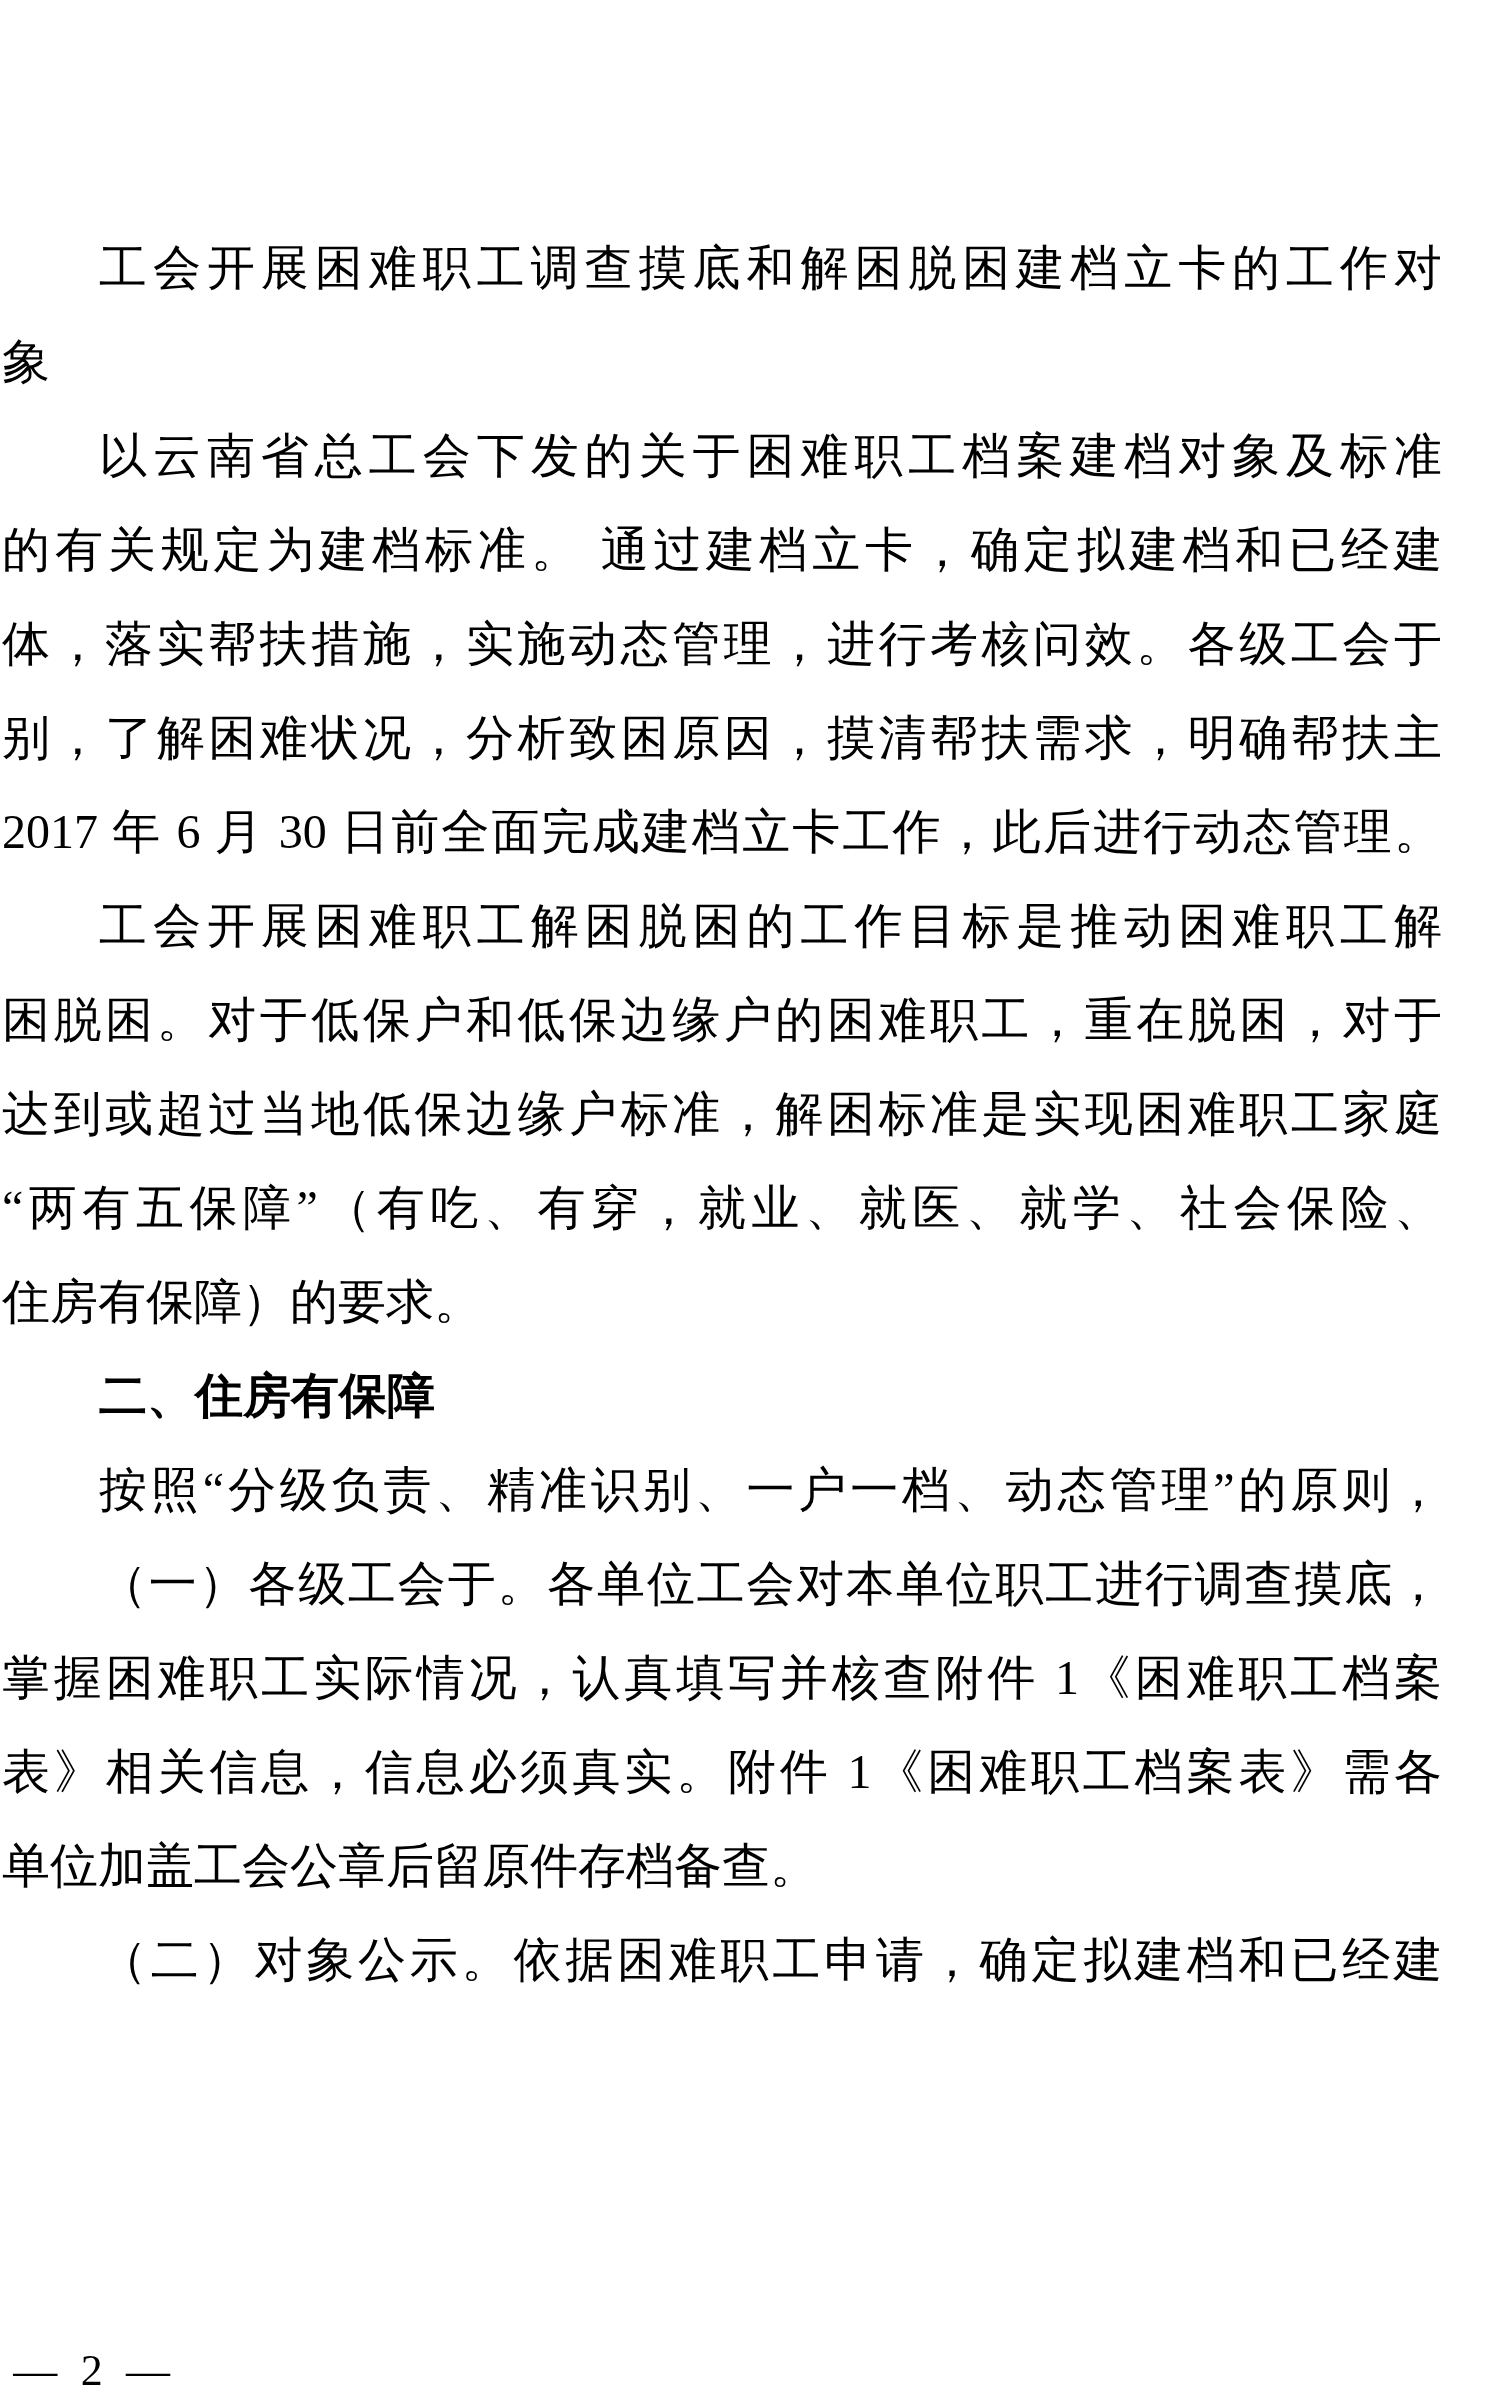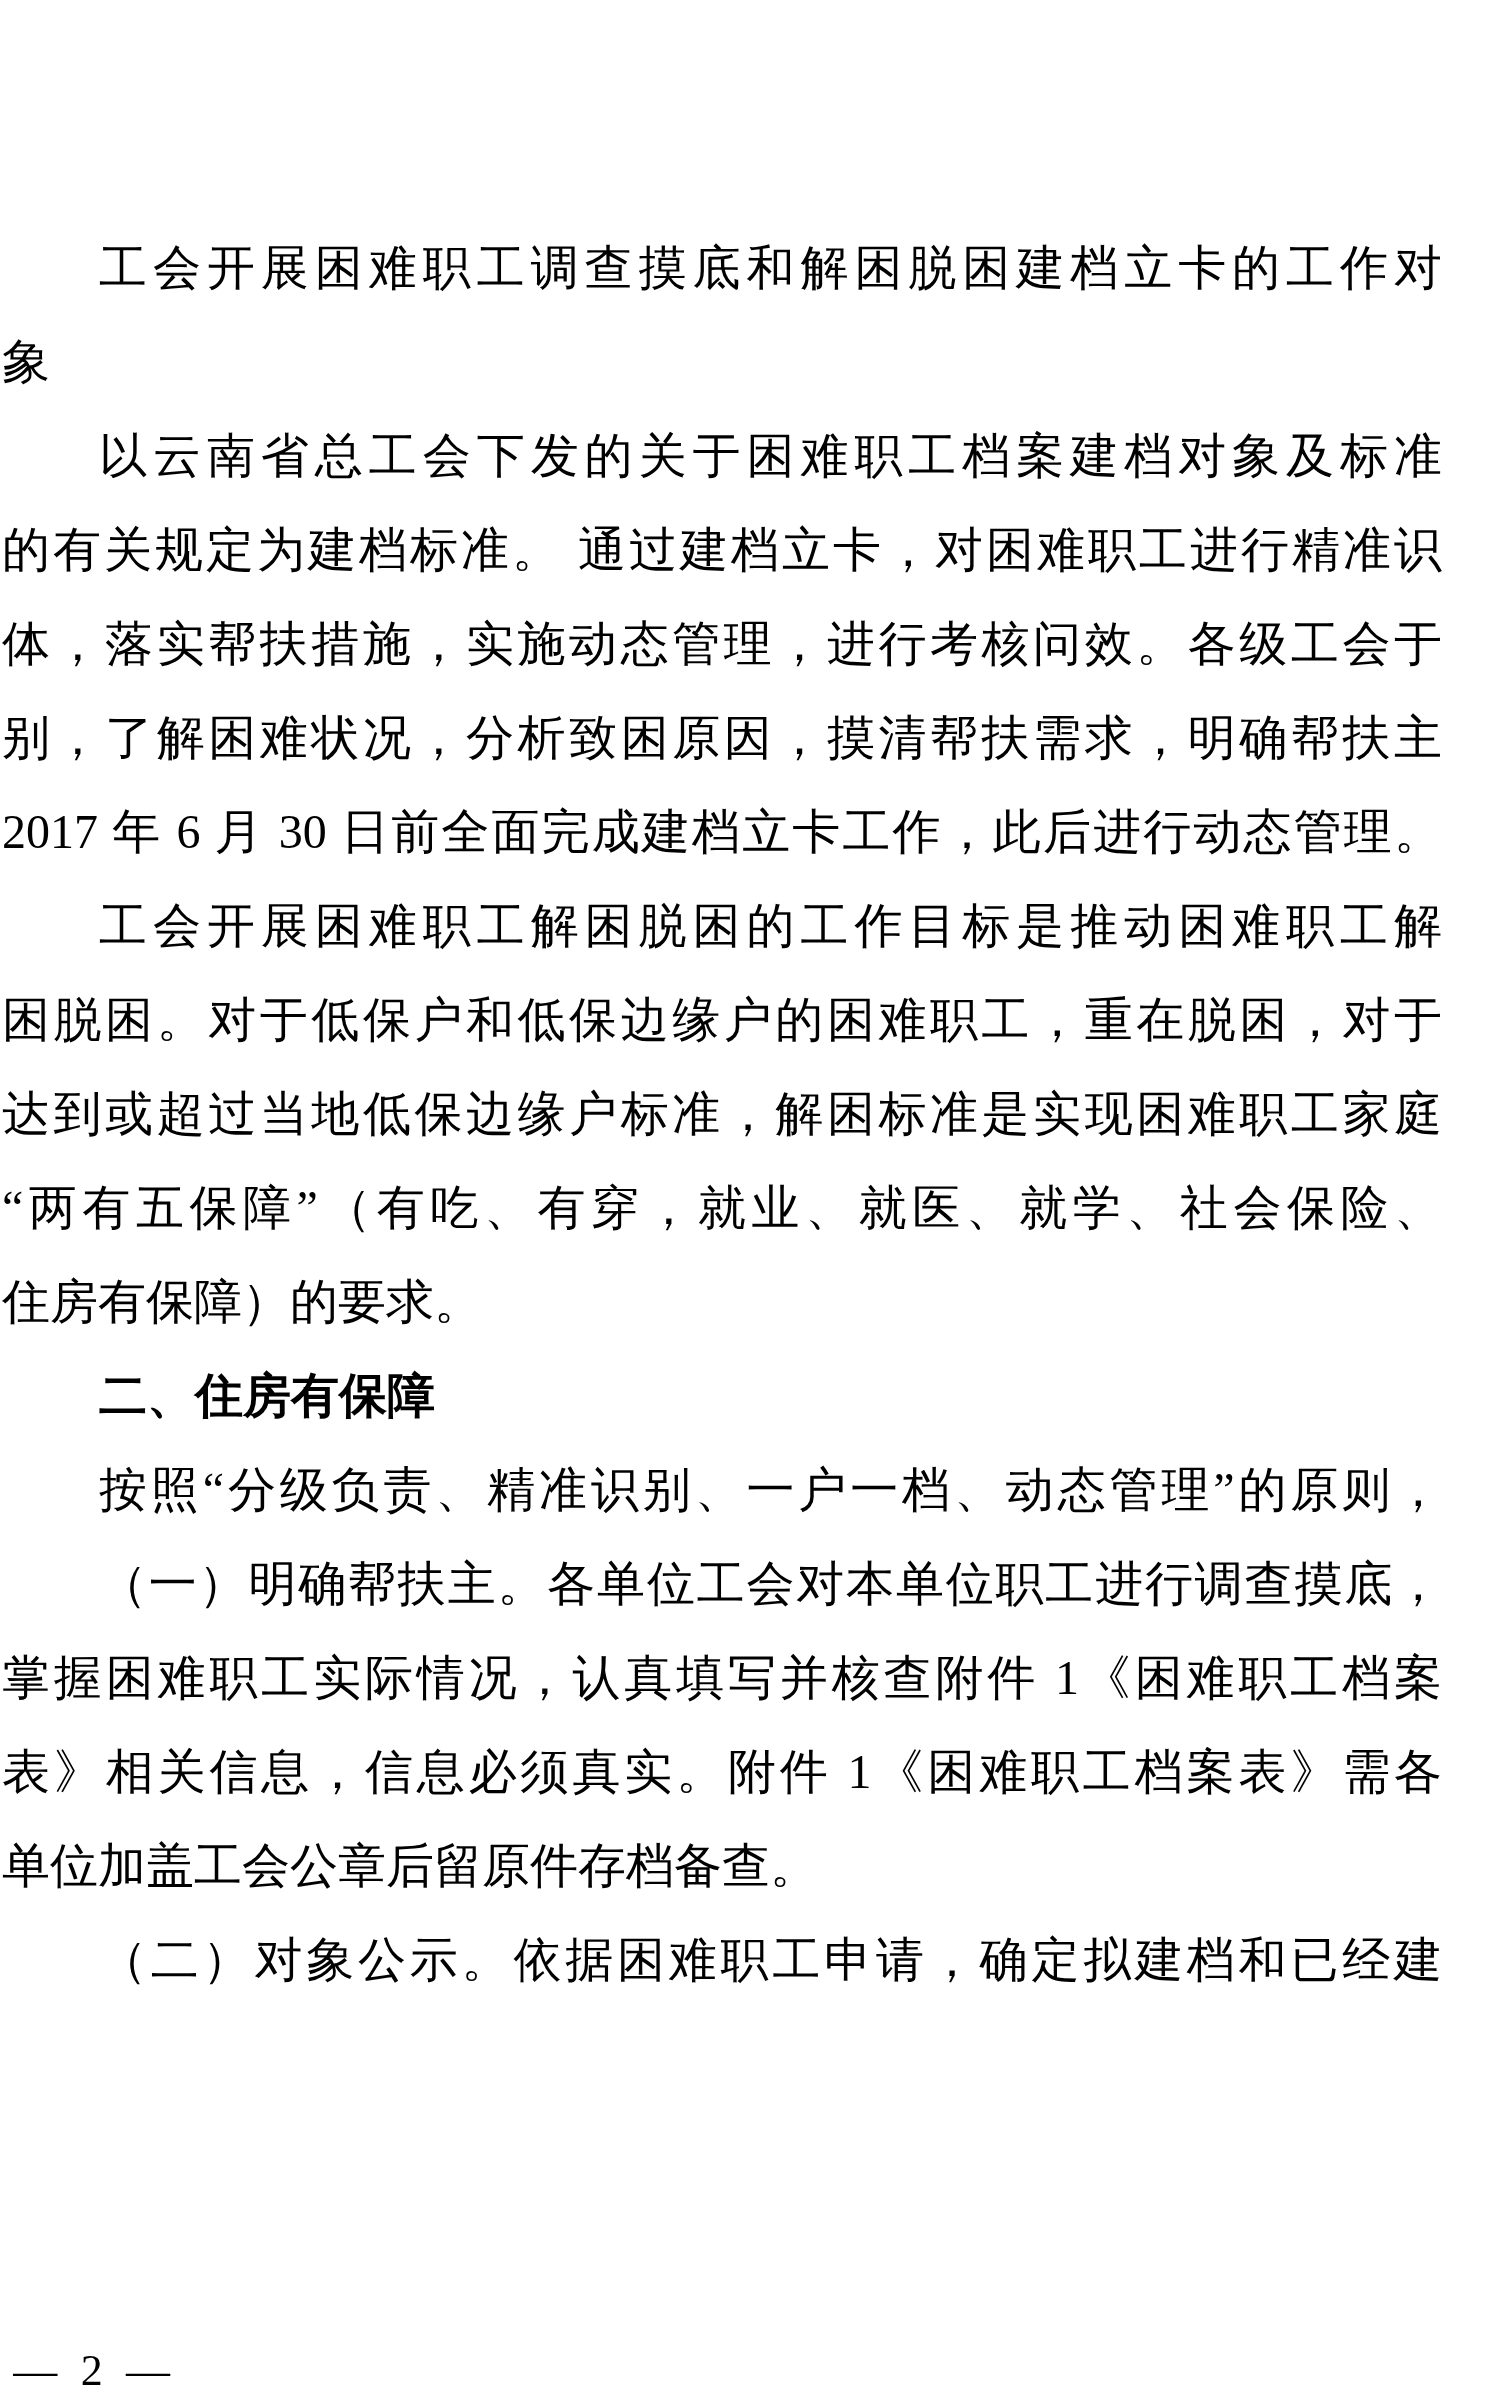--- a/index.html
+++ b/index.html
@@ -53,32 +53,32 @@
   }
 </style>
 </head>
 <body>
 
 <div class="page">
   <div class="doc-body">
     <div class="ln indent j">工会开展困难职工调查摸底和解困脱困建档立卡的工作对</div>
     <div class="ln">象</div>
     <div class="ln indent j">以云南省总工会下发的关于困难职工档案建档对象及标准</div>
-    <div class="ln j">的有关规定为建档标准。 通过建档立卡，对困难职工进行精准识</div>
+    <div class="ln j">的有关规定为建档标准。 通过建档立卡，确定拟建档和已经建</div>
     <div class="ln j">体，落实帮扶措施，实施动态管理，进行考核问效。各级工会于</div>
     <div class="ln j">别，了解困难状况，分析致困原因，摸清帮扶需求，明确帮扶主</div>
     <div class="ln j">2017 年 6 月 30 日前全面完成建档立卡工作，此后进行动态管理。</div>
     <div class="ln indent j">工会开展困难职工解困脱困的工作目标是推动困难职工解</div>
     <div class="ln j">困脱困。对于低保户和低保边缘户的困难职工，重在脱困，对于</div>
     <div class="ln j">达到或超过当地低保边缘户标准，解困标准是实现困难职工家庭</div>
     <div class="ln j">“两有五保障”（有吃、有穿，就业、就医、就学、社会保险、</div>
     <div class="ln">住房有保障）的要求。</div>
     <div class="ln indent heading">二、住房有保障</div>
     <div class="ln indent j">按照“分级负责、精准识别、一户一档、动态管理”的原则，</div>
-    <div class="ln indent j">（一）明确帮扶主。各单位工会对本单位职工进行调查摸底，</div>
+    <div class="ln indent j">（一）各级工会于。各单位工会对本单位职工进行调查摸底，</div>
     <div class="ln j">掌握困难职工实际情况，认真填写并核查附件 1《困难职工档案</div>
     <div class="ln j">表》相关信息，信息必须真实。附件 1《困难职工档案表》需各</div>
     <div class="ln">单位加盖工会公章后留原件存档备查。</div>
     <div class="ln indent j">（二）对象公示。依据困难职工申请，确定拟建档和已经建</div>
   </div>
 
   <div class="page-footer">— 2 —</div>
 </div>
 
 

